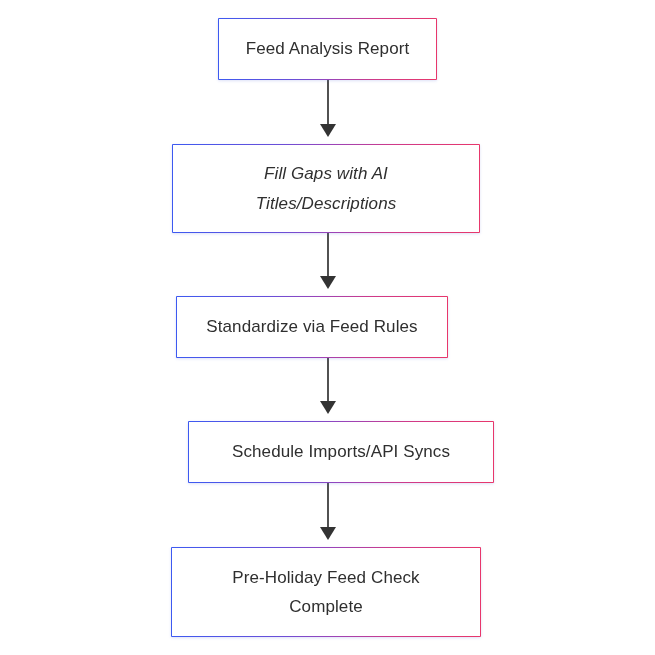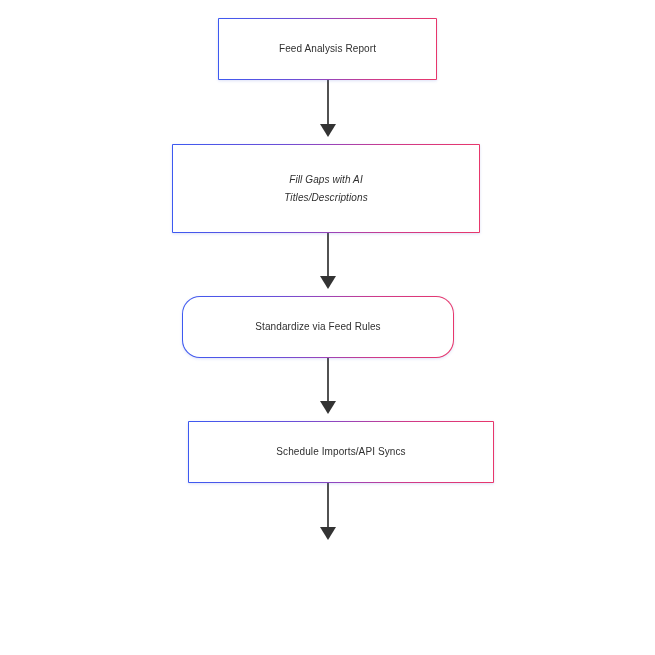--- a/index.html
+++ b/index.html
@@ -35,32 +35,32 @@
     background-clip: padding-box, border-box;
     box-shadow: 0 1px 3px rgba(90, 110, 220, 0.20);
     display: flex;
     align-items: center;
     justify-content: center;
   }
 
   .node-label {
     color: #2f2f2f;
     font-family: "Liberation Sans", sans-serif;
-    font-size: 10px;
+    font-size: 17px;
     line-height: 1.72;
     text-align: center;
     letter-spacing: 0.1px;
     white-space: pre-line;
     user-select: none;
   }
 
   
   #node-n1 { left: 218px; top: 18px;  width: 219px; height: 62px; }
   #node-n2 { left: 172px; top: 144px; width: 308px; height: 89px; font-style: italic; }
-  #node-n3 { left: 182px; top: 296px; width: 272px; height: 62px; border-radius: 18px; }
+  #node-n3 { left: 176px; top: 296px; width: 272px; height: 62px; }
   #node-n4 { left: 188px; top: 421px; width: 306px; height: 62px; }
   #node-n5 { left: 171px; top: 547px; width: 310px; height: 90px; }
 
   
   .edge {
     position: absolute;
     left: 0;
     top: 0;
     width: 655px;
     height: 655px;
@@ -115,14 +115,18 @@
   </div>
 
   <div class="node" id="node-n3">
     <span class="node-label">Standardize via Feed Rules</span>
   </div>
 
   <div class="node" id="node-n4">
     <span class="node-label">Schedule Imports/API Syncs</span>
   </div>
 
+  <div class="node" id="node-n5">
+    <span class="node-label">Pre-Holiday Feed Check
+Complete</span>
+  </div>
 
 </div>
 
 </body></html>

